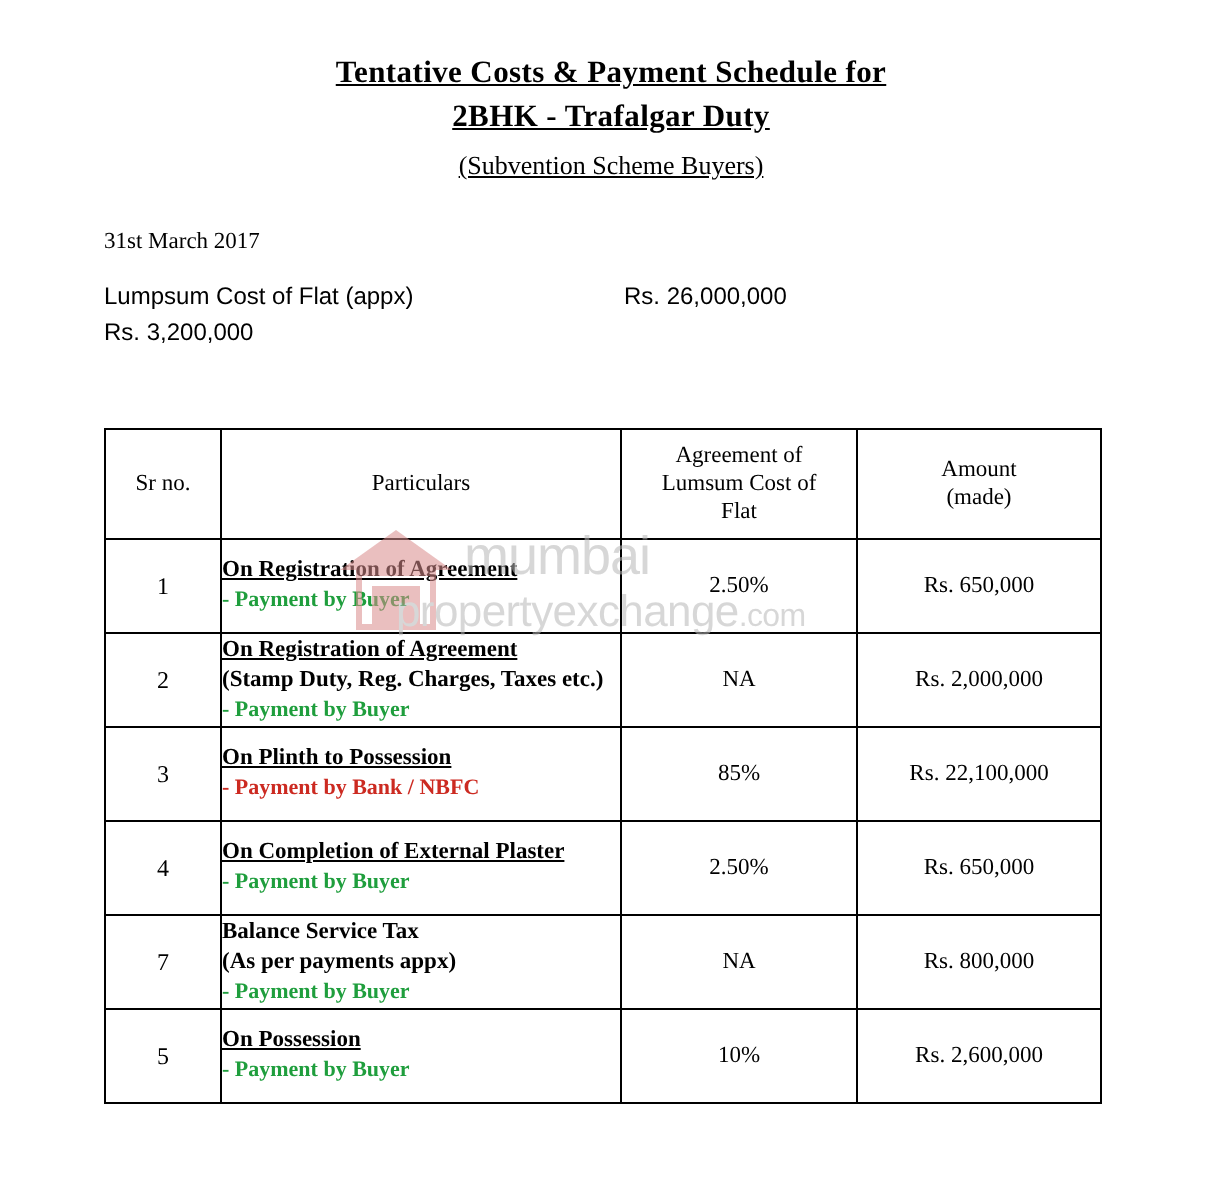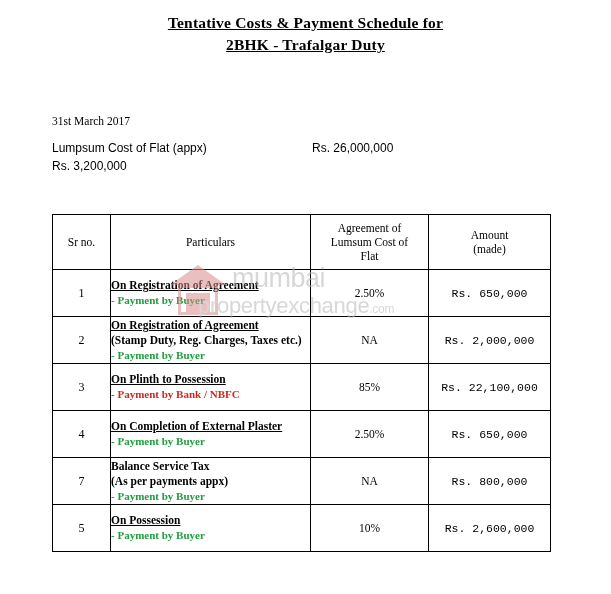--- a/index.html
+++ b/index.html
@@ -19,21 +19,21 @@
     position: relative;
     width: 611px;
     height: 594px;
     box-sizing: border-box;
     padding: 0;
   }
 
   
   .title-block {
     text-align: center;
-    padding-top: 12px;
+    padding-top: 26px;
   }
   .title-line1 {
     font-size: 15.5px;
     font-weight: bold;
     font-family: "Liberation Serif", serif;
     text-decoration: underline;
     letter-spacing: 0.2px;
     line-height: 22px;
   }
   .title-line2 {
@@ -130,21 +130,20 @@
     text-align: left;
     font-weight: bold;
   }
   td.pct {
     text-align: center;
     font-size: 11.5px;
   }
   td.amt {
     text-align: center;
     font-size: 11.5px;
-    font-family: Liberation Mono, monospace;
   }
   .p-title {
     text-decoration: underline;
     display: block;
   }
   .p-title.plain {
     text-decoration: none;
   }
   .p-sub {
     display: block;
@@ -211,31 +210,32 @@
     line-height: 30px;
     letter-spacing: -0.5px;
   }
   .wm-line2 {
     font-size: 22px;
     line-height: 26px;
     letter-spacing: -0.3px;
     margin-left: -34px;
   }
   .wm-dotcom {
-    font-size: 12px;
+    font-size: 16px;
   }
 </style>
 </head>
 <body>
 
 <div class="page">
 
   <div class="title-block">
     <div class="title-line1">Tentative Costs &amp; Payment Schedule for</div>
     <div class="title-line2">2BHK - Trafalgar Duty</div>
+    <div class="title-line3">(Subvention Scheme Buyers)</div>
   </div>
 
   <div class="date-line">31st March 2017</div>
 
   <div class="summary">
     <div class="summary-row">
       <div class="summary-label">Lumpsum Cost of Flat (appx)</div>
       <div class="summary-value">Rs. 26,000,000</div>
     </div>
     <div class="summary-row">

